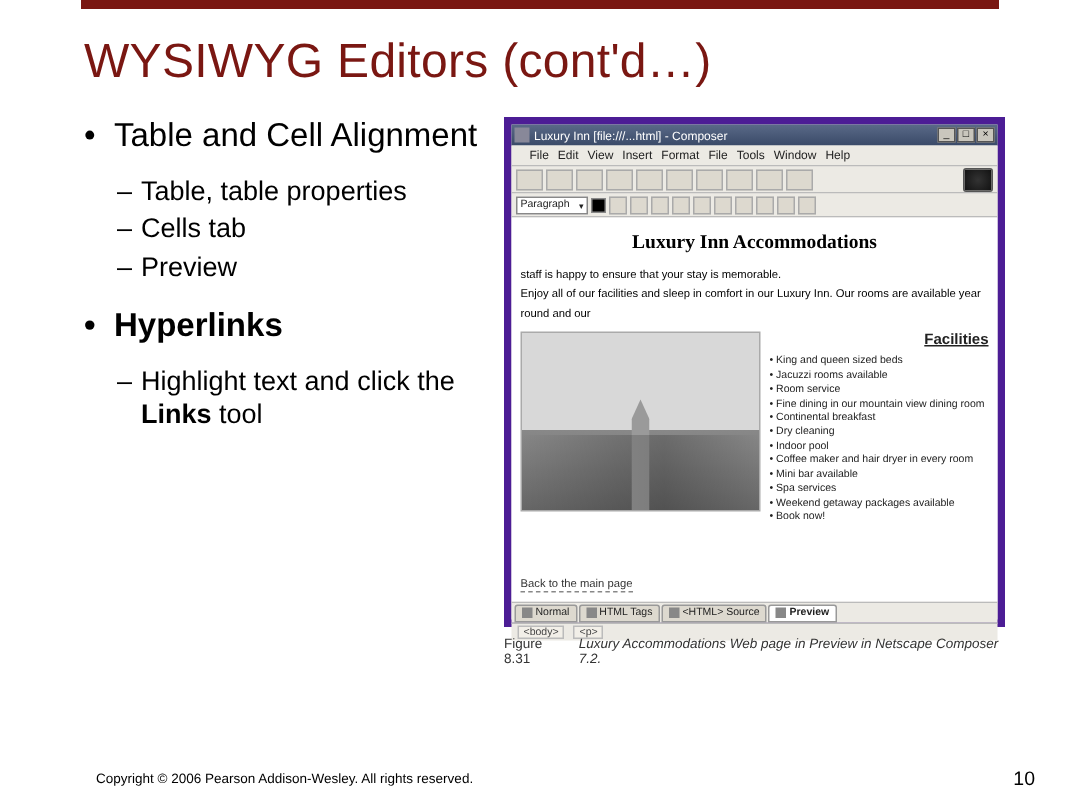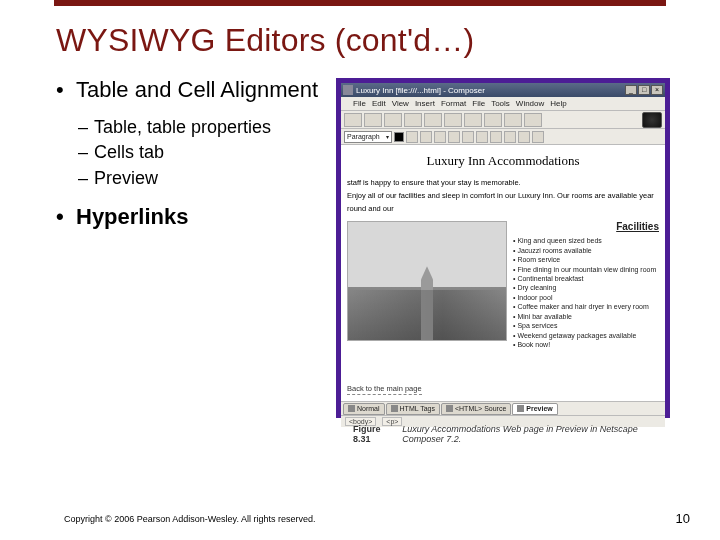--- a/index.html
+++ b/index.html
@@ -159,21 +159,21 @@
   .page-area {
     background: #fff;
     height: 256px;
     overflow: hidden;
     padding: 4px 6px;
     position: relative;
   }
   .page-heading {
     text-align: center;
     font-size: 13px;
-    font-weight: normal;
+    font-weight: bold;
     font-family: Georgia, serif;
     color: #000;
     margin: 4px 0 8px;
   }
   .page-intro {
     font-size: 7.5px;
     line-height: 1.7;
     color: #000;
   }
   .page-body {
@@ -267,21 +267,21 @@
   }
 
   .caption {
     font-size: 9px;
     font-style: italic;
     color: #333;
     margin-top: 6px;
     display: flex;
     gap: 6px;
   }
-  .caption .fig-num { font-weight: bold; font-style: normal; margin-left: 17px; }
+  .caption .fig-num { font-weight: normal; font-style: normal; }
 
   .copyright {
     position: absolute;
     bottom: 16px;
     left: 64px;
     font-size: 9px;
     color: #000;
   }
   .page-num {
     position: absolute;
@@ -300,20 +300,25 @@
 <h1 class="title">WYSIWYG Editors (cont'd…)</h1>
 
 <div class="content">
   <div class="b1">Table and Cell Alignment</div>
   <div class="group2">
     <div class="b2">Table, table properties</div>
     <div class="b2">Cells tab</div>
     <div class="b2">Preview</div>
   </div>
   <div class="b1 bold">Hyperlinks</div>
+  <div class="group2">
+    <div class="b2">
+      <span>Highlight text and click the </span><span class="bold-inline">Links</span><span> tool</span>
+    </div>
+  </div>
 </div>
 
 <div class="screenshot">
   <div class="app-window">
     <div class="titlebar">
       <div class="tb-icon"></div>
       <div class="tb-title">Luxury Inn [file:///...html] - Composer</div>
       <div class="tb-btn">_</div>
       <div class="tb-btn">□</div>
       <div class="tb-btn">×</div>

